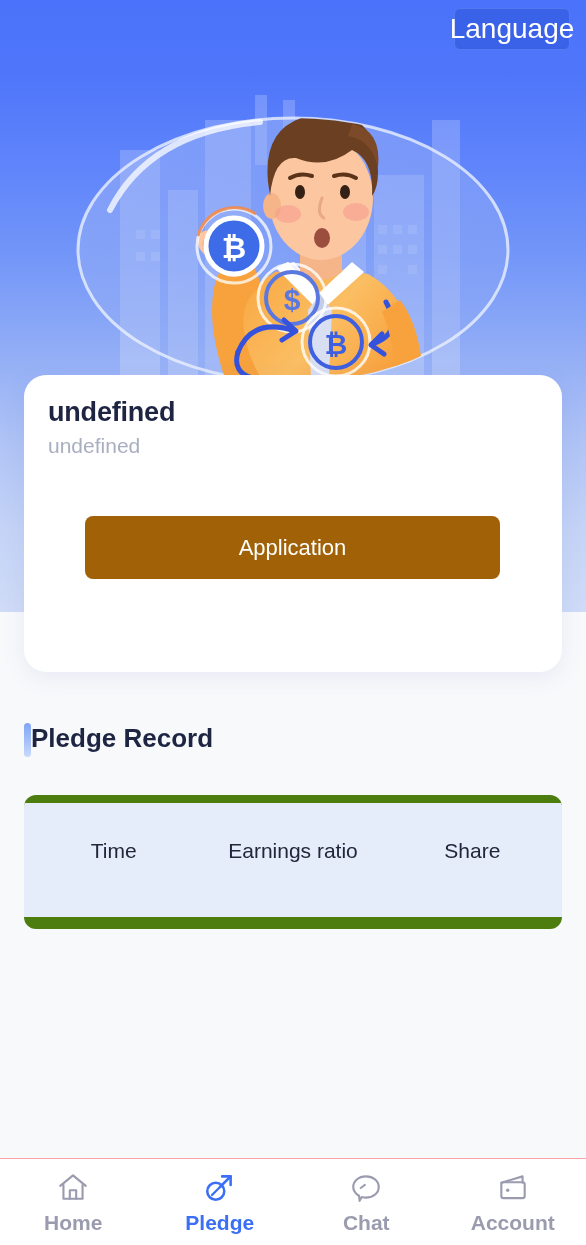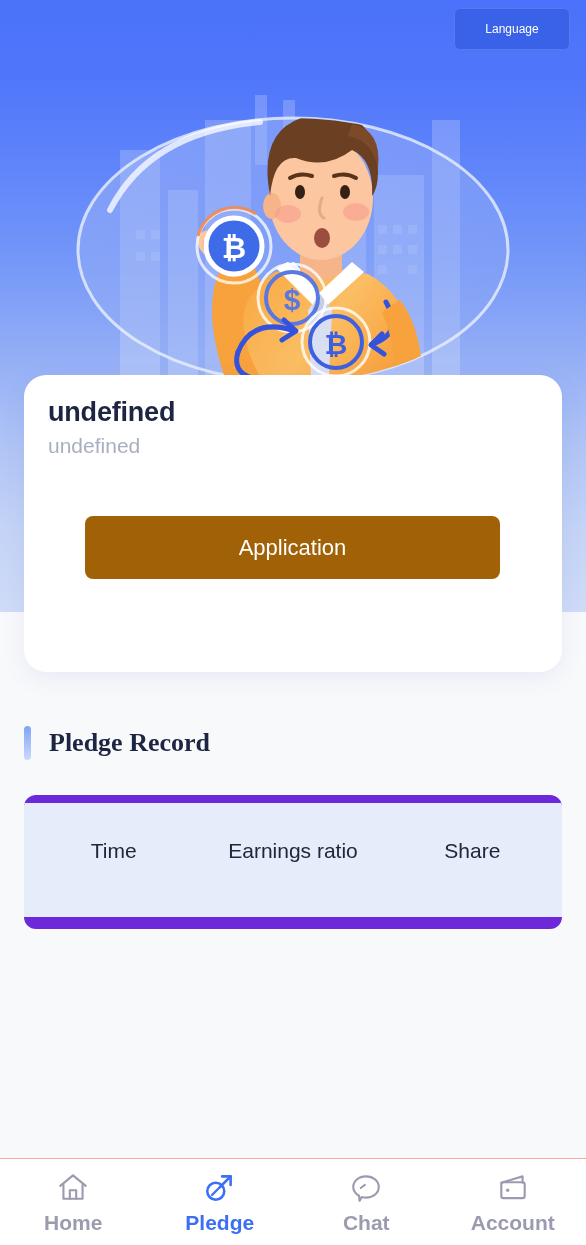--- a/index.html
+++ b/index.html
@@ -34,21 +34,21 @@
     position:absolute; left:0; top:0;
     width:586px; height:612px;
   }
   .lang-btn {
     position:absolute; right:16px; top:8px;
     width:116px; height:42px;
     background:#3A62E8;
     border:1px solid #5579EE;
     border-radius:6px;
     color:#FFFFFF;
-    font-size:12px;
+    font-size:28px;
     display:flex; align-items:center; justify-content:center;
     cursor:pointer;
     z-index:9;
   }
 
   
   .info-card {
     position:absolute; left:24px; top:375px;
     width:538px; height:297px;
     background:#FFFFFF;
@@ -72,37 +72,36 @@
     border:none; border-radius:8px;
     color:#FFFFFF; font-size:22px;
     font-family:"Liberation Sans", sans-serif;
     display:flex; align-items:center; justify-content:center;
     cursor:pointer;
   }
 
   
   .section-head {
     position:absolute; left:24px; top:723px;
-    display:flex; align-items:center; gap:18px;
+    display:flex; align-items:flex-start; 
     height:40px;
-    font-family:Liberation Serif, serif;
   }
   .accent-bar {
     width:7px; height:34px;
     border-radius:4px;
     background:linear-gradient(180deg,#7FA5F5 0%, #C9DAFB 100%);
   }
   .section-title {
     font-size:26px; font-weight:bold; color:#1E2542;
   }
 
   .table-card {
     position:absolute; left:24px; top:795px;
     width:538px; height:134px;
-    background:#6d28d9;
+    background:#4d7c0f;
     border-radius:12px;
     overflow:hidden;
   }
   .table-head {
     position:absolute; left:0; top:8px;
     width:538px; height:114px;
     background:#E5ECFA;
     display:flex;
   }
   .th {

